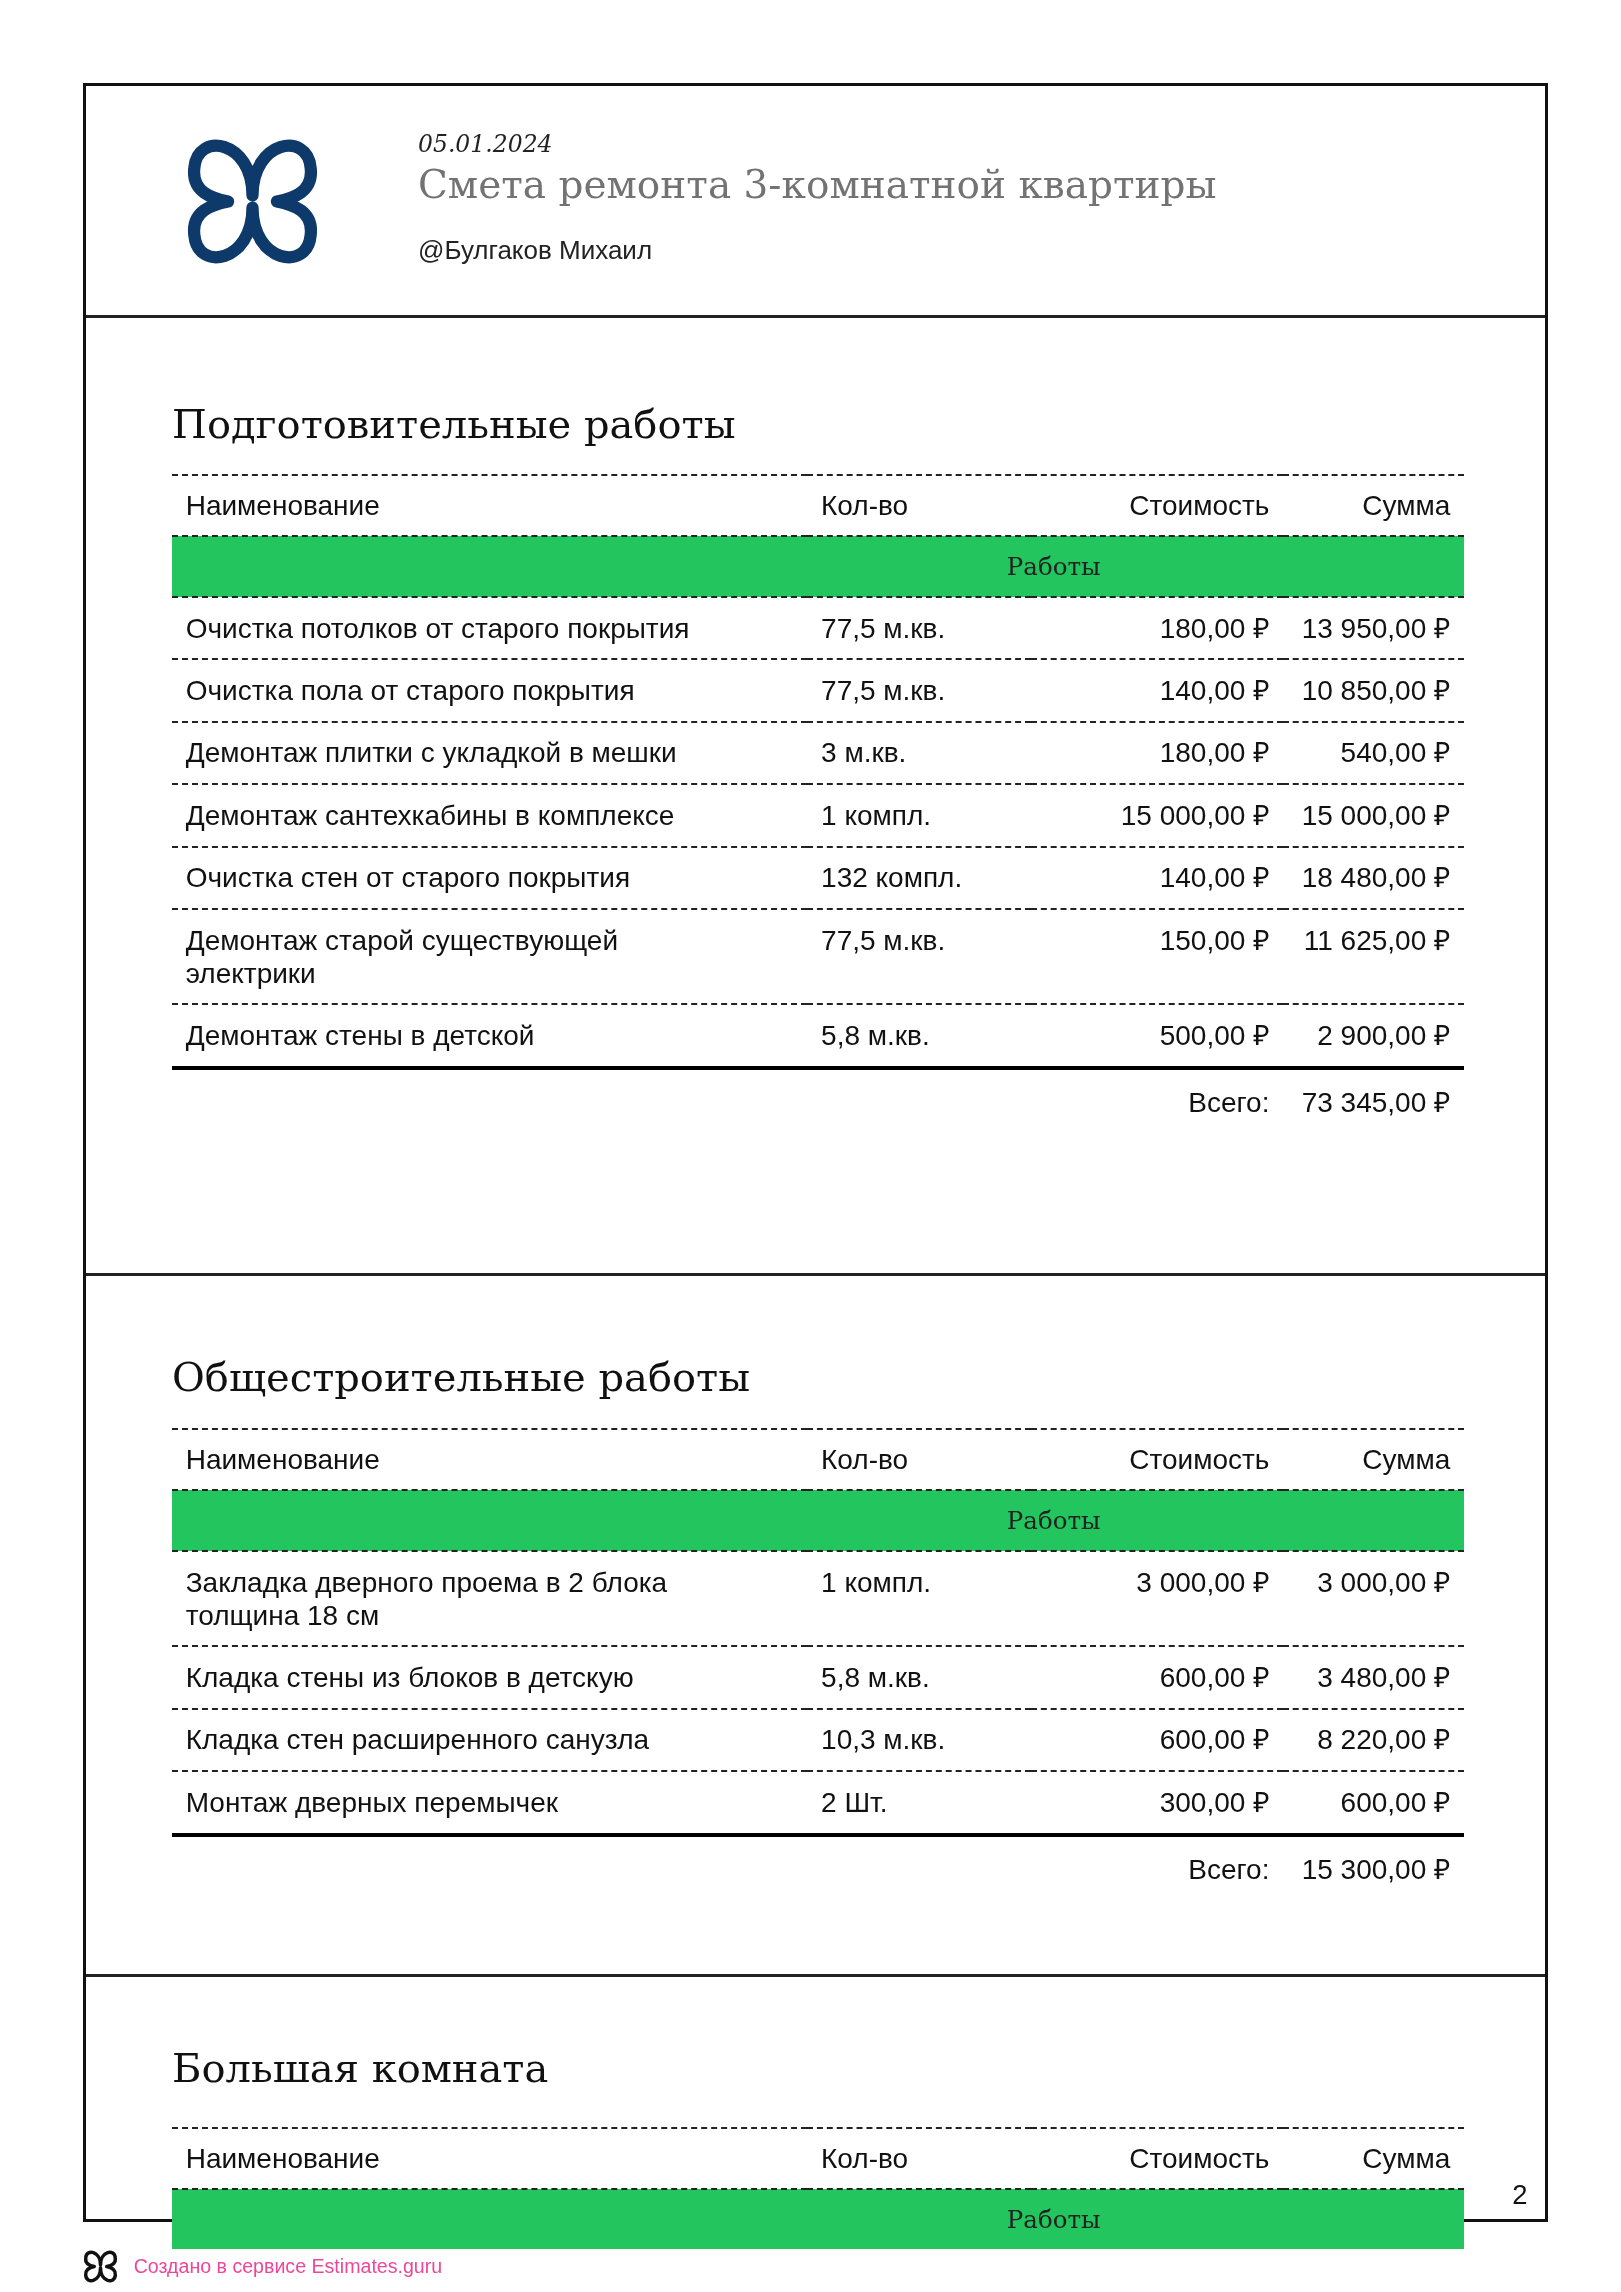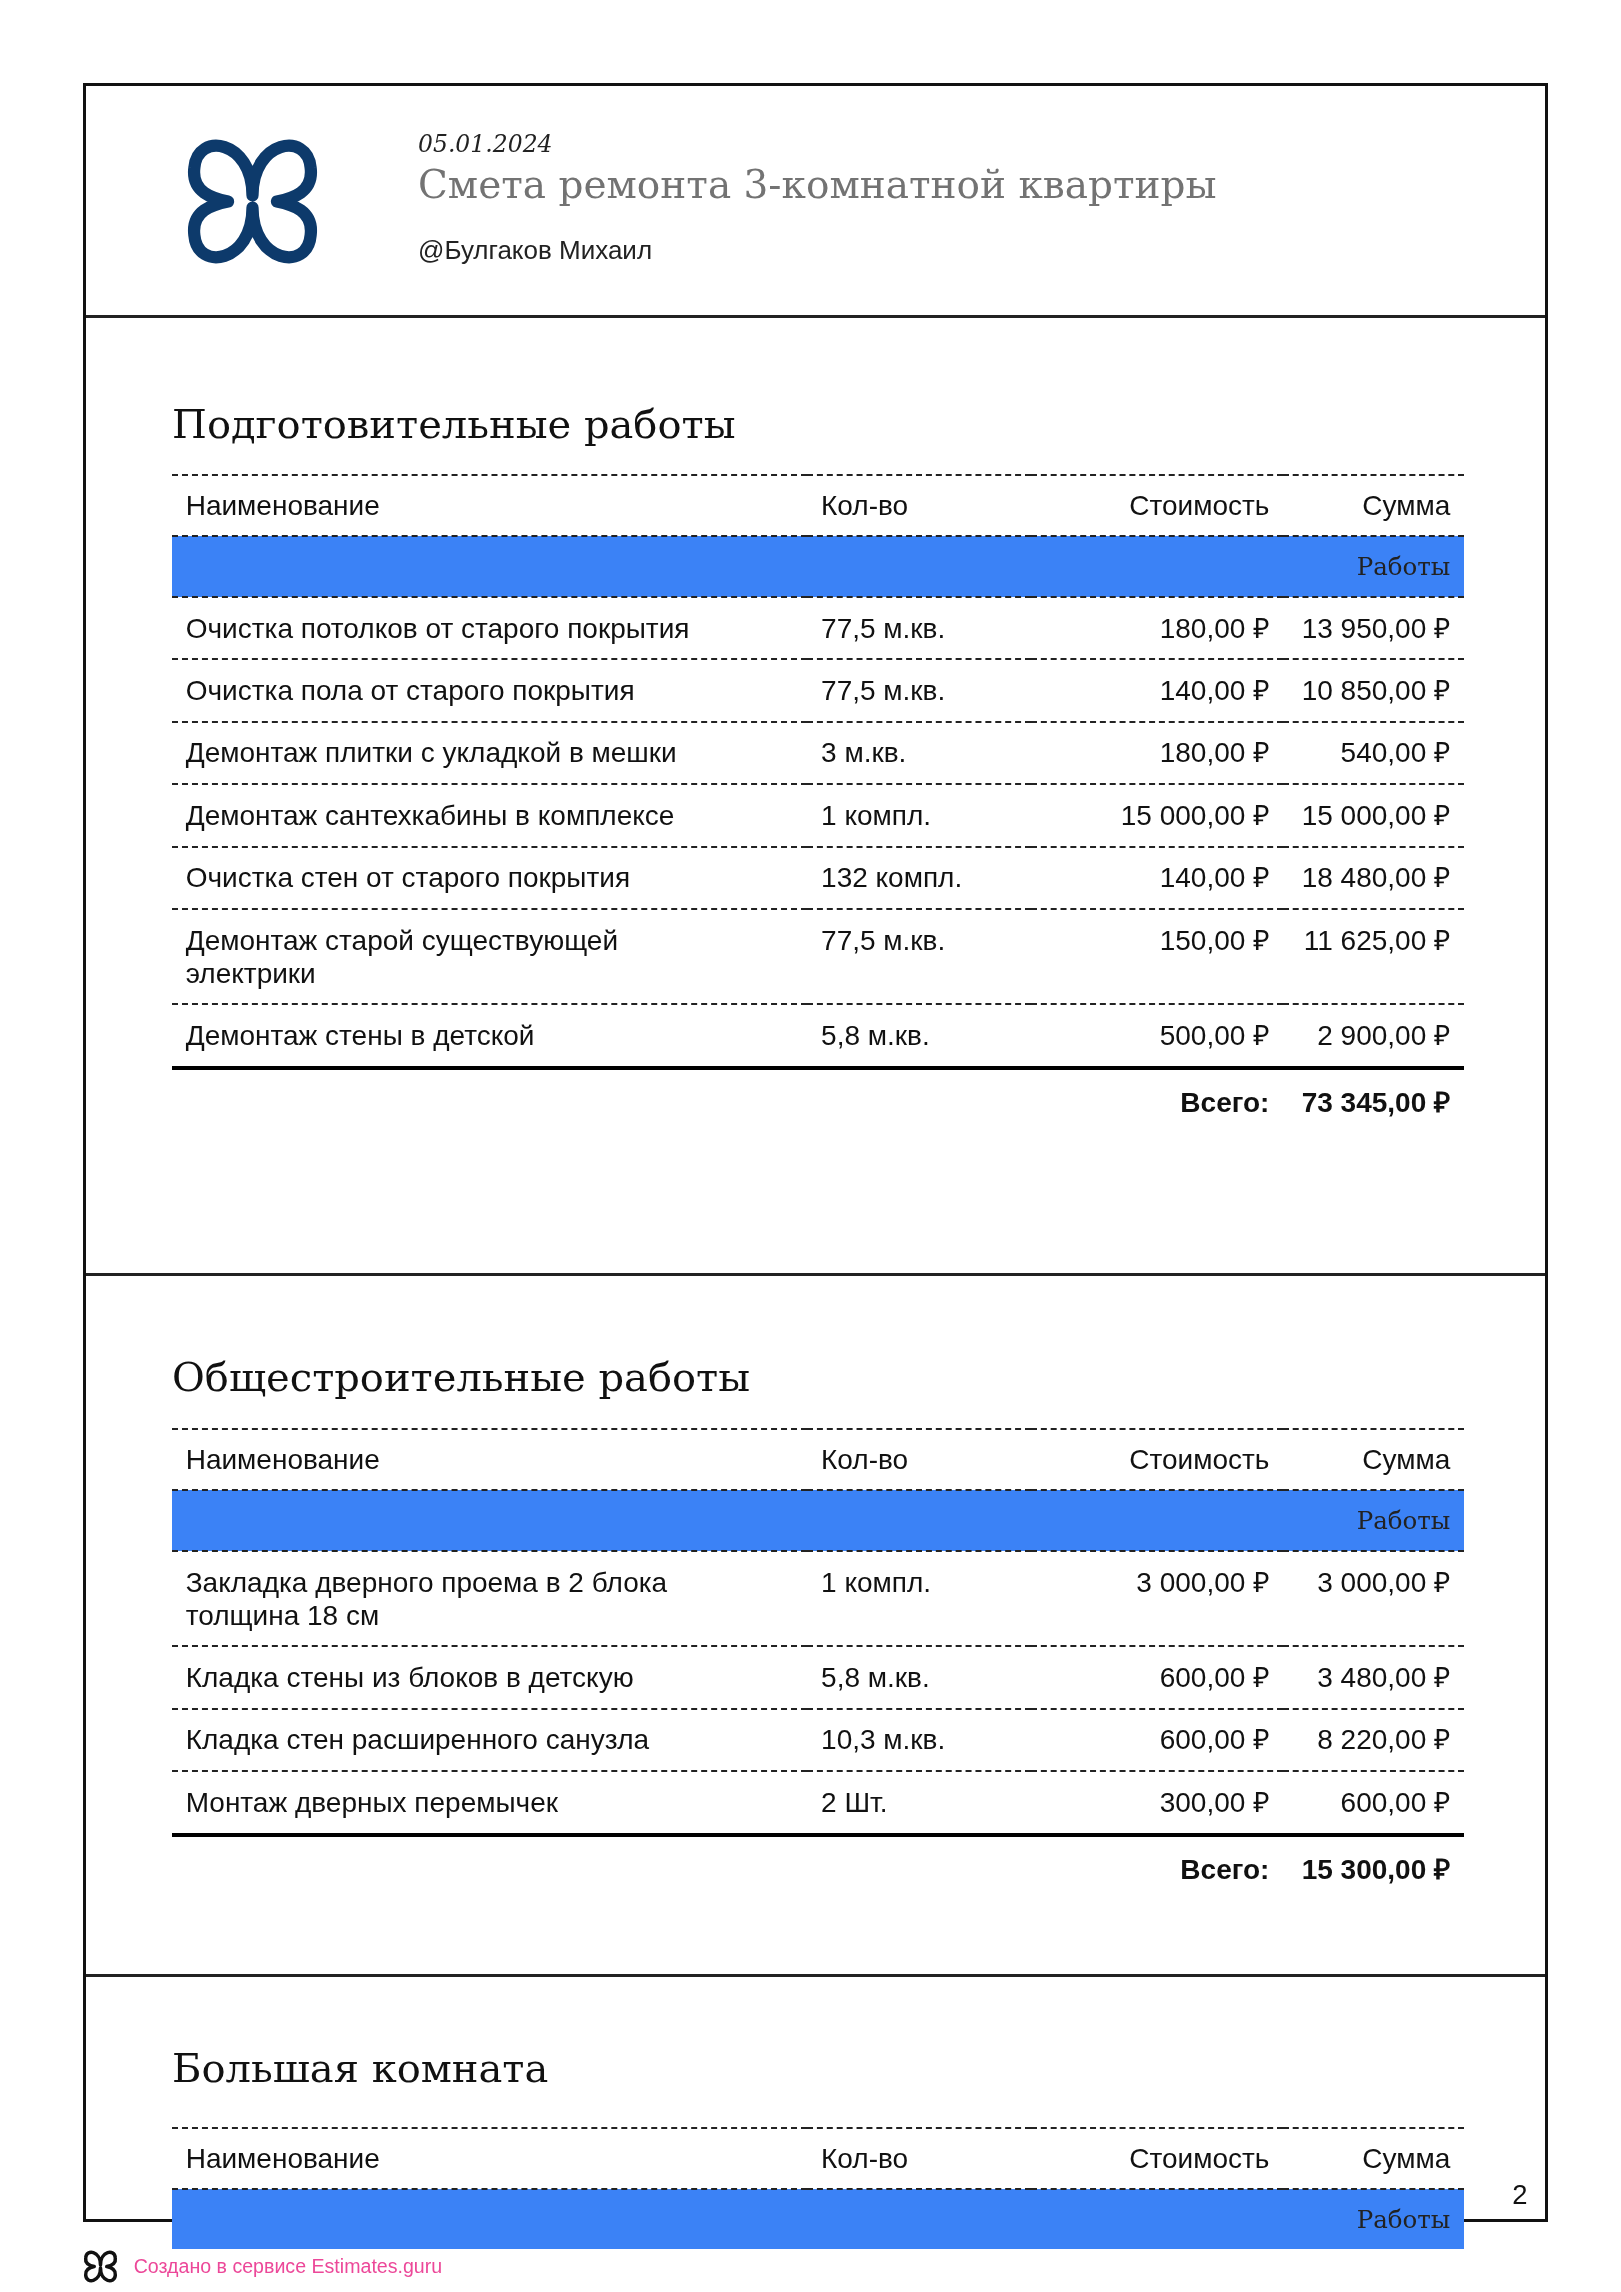--- a/index.html
+++ b/index.html
@@ -16,24 +16,24 @@
   .s3 { top:1891px; height:242px; }
   .sec-title { position:absolute; left:86px; font-family:"DejaVu Serif", serif; font-size:40px; color:#111; }
   table.est { position:absolute; left:86px; width:1292px; border-collapse:collapse; font-size:28px; }
   table.est td, table.est th { font-weight:normal; padding:0 13.7px; vertical-align:top; }
   table.est th { height:59px; vertical-align:middle; text-align:left; }
   .dash { border-top:2.9px dashed #222; }
   .c-name { width:608px; }
   .c-qty { width:196px; }
   .c-cost { width:225px; text-align:right !important; }
   .c-sum { text-align:right !important; }
-  tr.group td { background:#3b82f6; height:59px; vertical-align:middle; text-align:right; font-family:"DejaVu Serif", serif; font-size:24.5px; color:#222; padding-left:485px; }
+  tr.group td { background:#22c55e; height:59px; vertical-align:middle; text-align:center; font-family:"DejaVu Serif", serif; font-size:24.5px; color:#222; padding-left:485px; }
   tr.item td { padding-top:13.7px; padding-bottom:13.7px; line-height:33px; }
   tr.item td.r { text-align:right; }
-  tr.total td { border-top:4.9px solid #000; padding-top:15.7px; font-weight:bold; line-height:35px; }
+  tr.total td { border-top:4.9px solid #000; padding-top:15.7px; font-weight:normal; line-height:35px; }
   tr.total td.r { text-align:right; }
   .pagenum { position:absolute; right:17.6px; bottom:7.8px; font-size:27.4px; }
   .footer { position:absolute; left:81px; top:2247px; height:39px; display:flex; align-items:center; }
   .footer .flogo { width:39px; height:39px; margin-right:13.7px; }
   .footer span { font-size:19.6px; color:#ec4899; }
 </style>
 </head>
 <body>
 
 <div class="frame">

